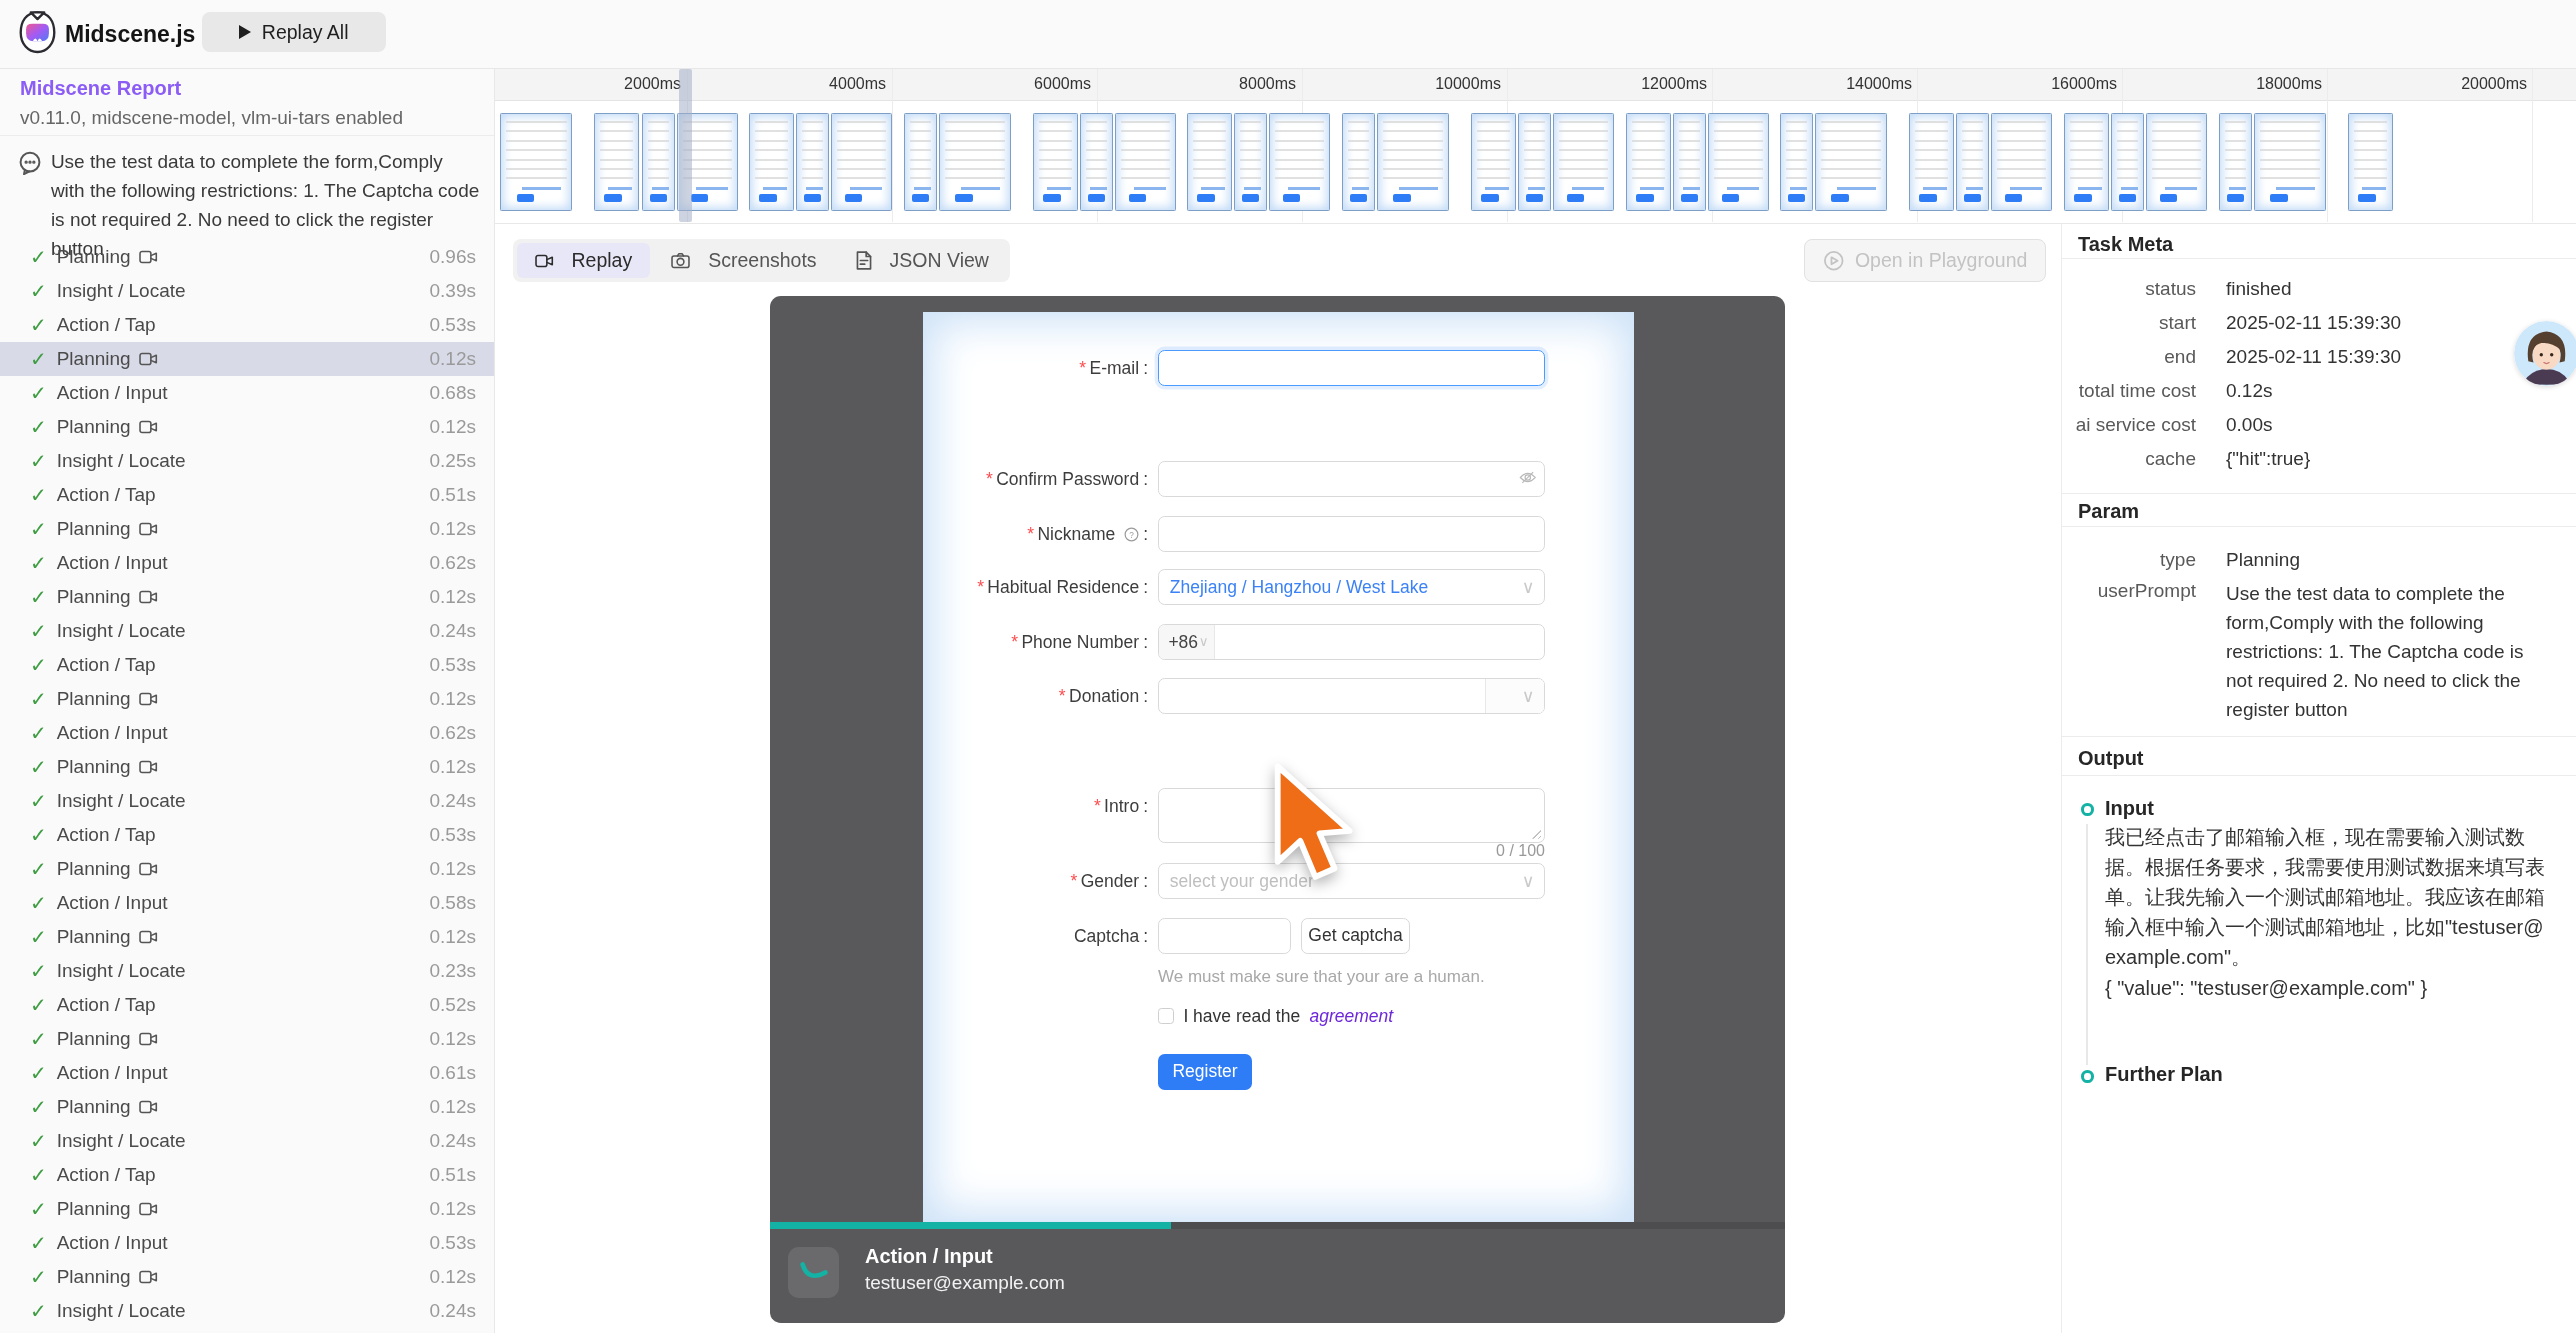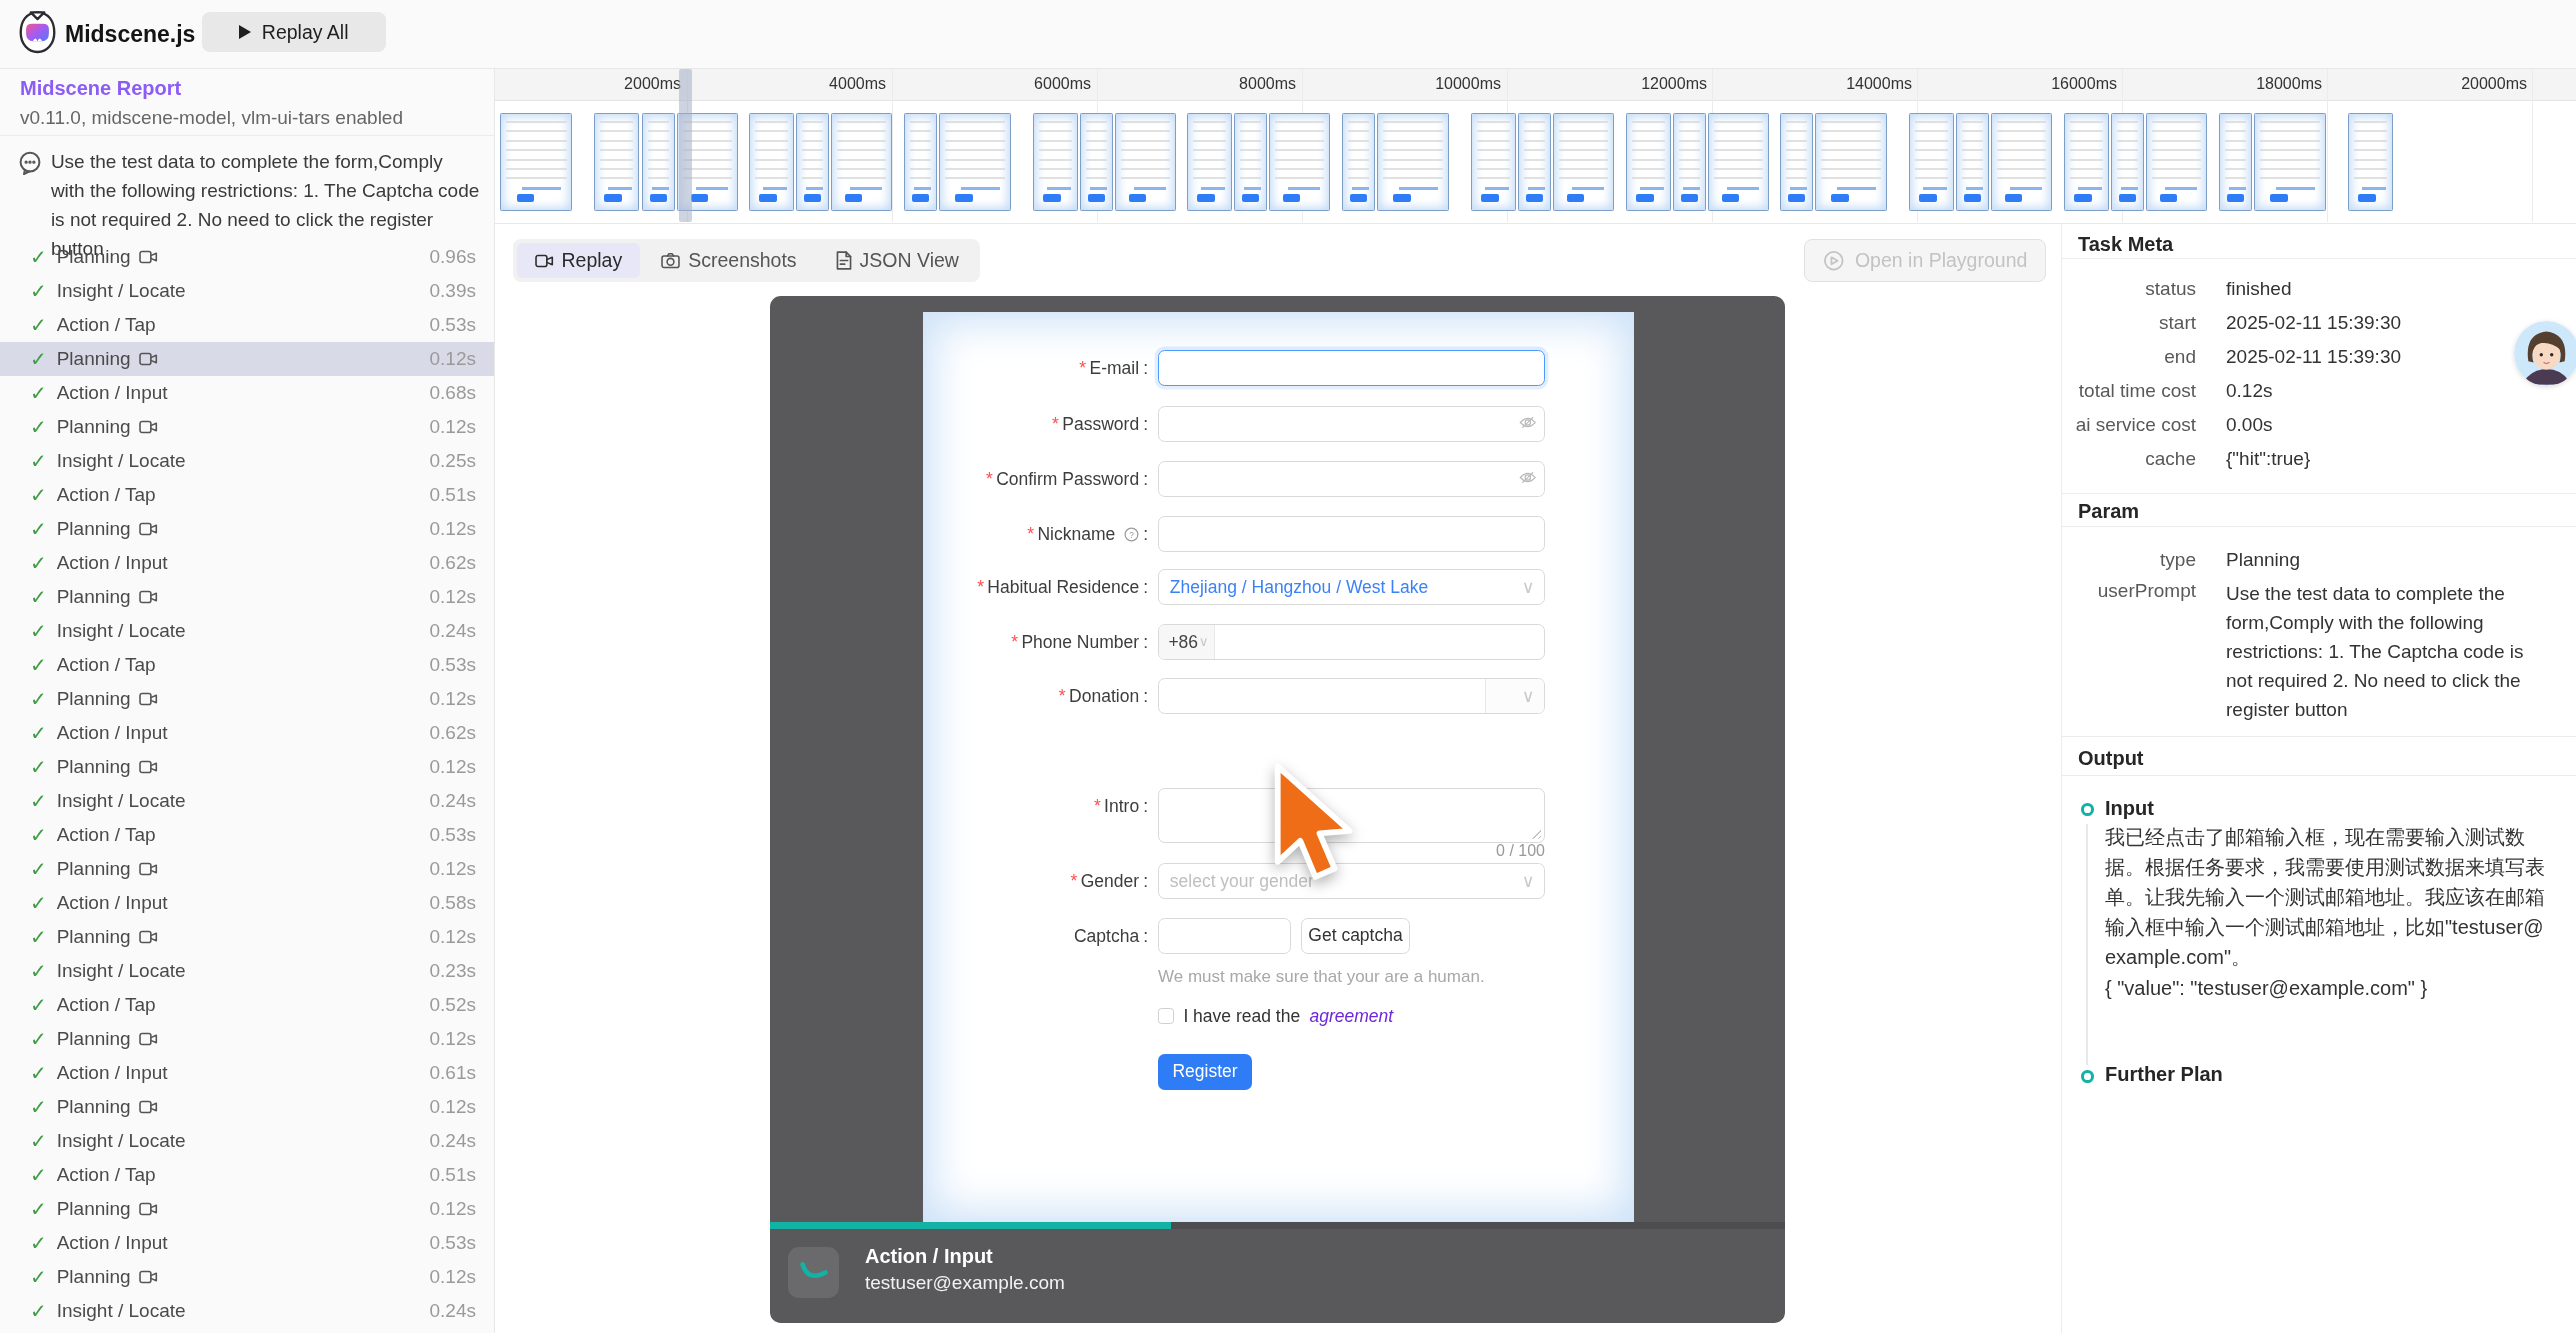--- a/index.html
+++ b/index.html
@@ -36,21 +36,21 @@
   .gridline{position:absolute;top:0;width:1.3px;height:153px;background:#ececec;}
   #thumbs{position:absolute;left:0;top:44px;height:99px;width:100%;}
   .thumb{position:absolute;top:0;height:96px;background:#fff;border:1.3px solid #7d9fc6;box-shadow:inset 0 0 9.4px 2.7px #c4dcf7;border-radius:1.3px;overflow:hidden;}
   .thumb .lines{position:absolute;left:4.7px;right:4.7px;top:6.7px;bottom:28px;background:repeating-linear-gradient(#d9d9d9 0 2px,transparent 2px 9.4px);opacity:.8;}
   .thumb .link{position:absolute;left:30%;bottom:20px;width:55%;height:2.7px;background:#8ab5ee;}
   .thumb .btn{position:absolute;left:22%;bottom:8px;width:17.5px;height:8px;background:var(--blue);border-radius:2px;}
   #scrubber{position:absolute;left:184px;top:0;width:12.8px;height:153px;background:rgba(164,174,198,.55);border-radius:2px;}
 
   
   #tabbar{position:absolute;left:513px;top:239px;height:43px;background:#f1f1f1;border-radius:8px;display:inline-flex;align-items:center;padding:0 4px;gap:4px;}
-  .tab{display:flex;align-items:center;gap:8px;height:35px;padding:0 17.5px;border-radius:6px;font-size:19.5px;color:#555;cursor:pointer;}
+  .tab{display:flex;align-items:center;gap:18px;height:35px;padding:0 17.5px;border-radius:6px;font-size:19.5px;color:#555;cursor:pointer;}
   .tab.sel{background:#e8e7f7;color:#2b2b2b;}
   #playground{position:absolute;left:1804px;top:239px;width:242px;height:43px;background:#f5f5f5;border:1.3px solid #e1e1e1;border-radius:8px;font-size:19.5px;color:#c3c3c3;display:flex;align-items:center;justify-content:center;gap:10.8px;box-sizing:border-box;font-family:inherit;}
 
   
   #player{position:absolute;left:770px;top:296px;width:1015px;height:1027px;background:#59595b;border-radius:10.8px;overflow:hidden;}
   #formshot{position:absolute;left:153px;top:15.5px;width:711px;height:910px;background:#fff;box-shadow:inset 0 0 40px 12px #cfe3f8, inset 0 0 6.7px 1.3px #eaf4fe;}
   .frow{position:absolute;left:0;width:100%;height:36px;}
   .fl{position:absolute;left:0;top:0;width:225px;height:36px;line-height:36px;text-align:right;font-size:17.5px;color:#3d3d3d;white-space:nowrap;}
   .star{color:#ff4d4f;margin-right:3.4px;font-size:17.5px;}
   .colon{margin-left:4px;}
@@ -716,32 +716,20 @@
   <div id="player">
     <div id="formshot">
 
       <div class="frow" style="top:38px">
         <div class="fl"><span class="star">*</span><span>E-mail</span><span class="colon">:</span></div>
         <div class="fc">
             <div class="inp focus"></div>
           </div>
       </div>
 
-      <div class="frow" style="top:94px">
-        <div class="fl"><span class="star">*</span><span>Password</span><span class="colon">:</span></div>
-        <div class="fc">
-            <div class="inp">
-          <span class="eyeic"><svg width="17.5" height="15" viewBox="0 0 26 20" style="stroke:#b9b9b9;stroke-width:1.8;fill:none">
-                  <path d="M2 10 Q13 -2 24 10 Q13 22 2 10 Z"></path>
-                  <circle cx="13" cy="10" r="4"></circle>
-                  <path d="M5 18 L21 2"></path>
-                </svg></span>
-        </div>
-          </div>
-      </div>
 
       <div class="frow" style="top:149px">
         <div class="fl"><span class="star">*</span><span>Confirm Password</span><span class="colon">:</span></div>
         <div class="fc">
             <div class="inp">
           <span class="eyeic"><svg width="17.5" height="15" viewBox="0 0 26 20" style="stroke:#b9b9b9;stroke-width:1.8;fill:none">
                   <path d="M2 10 Q13 -2 24 10 Q13 22 2 10 Z"></path>
                   <circle cx="13" cy="10" r="4"></circle>
                   <path d="M5 18 L21 2"></path>
                 </svg></span>

